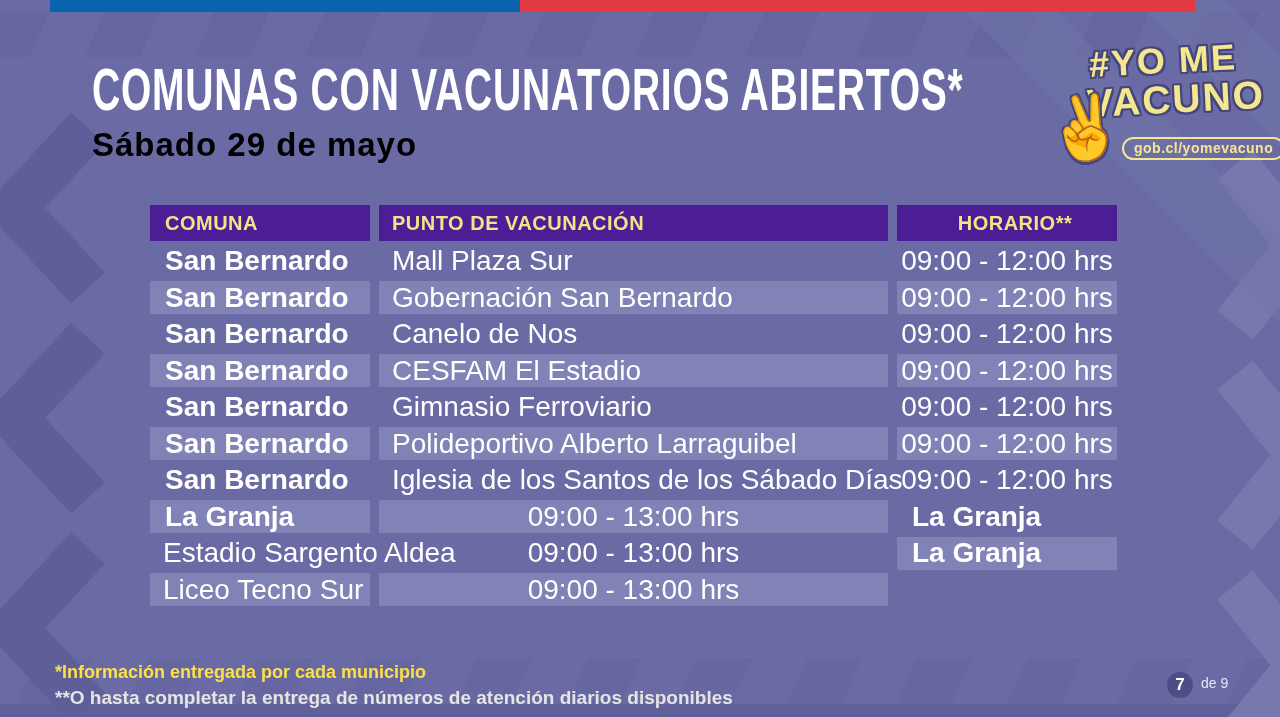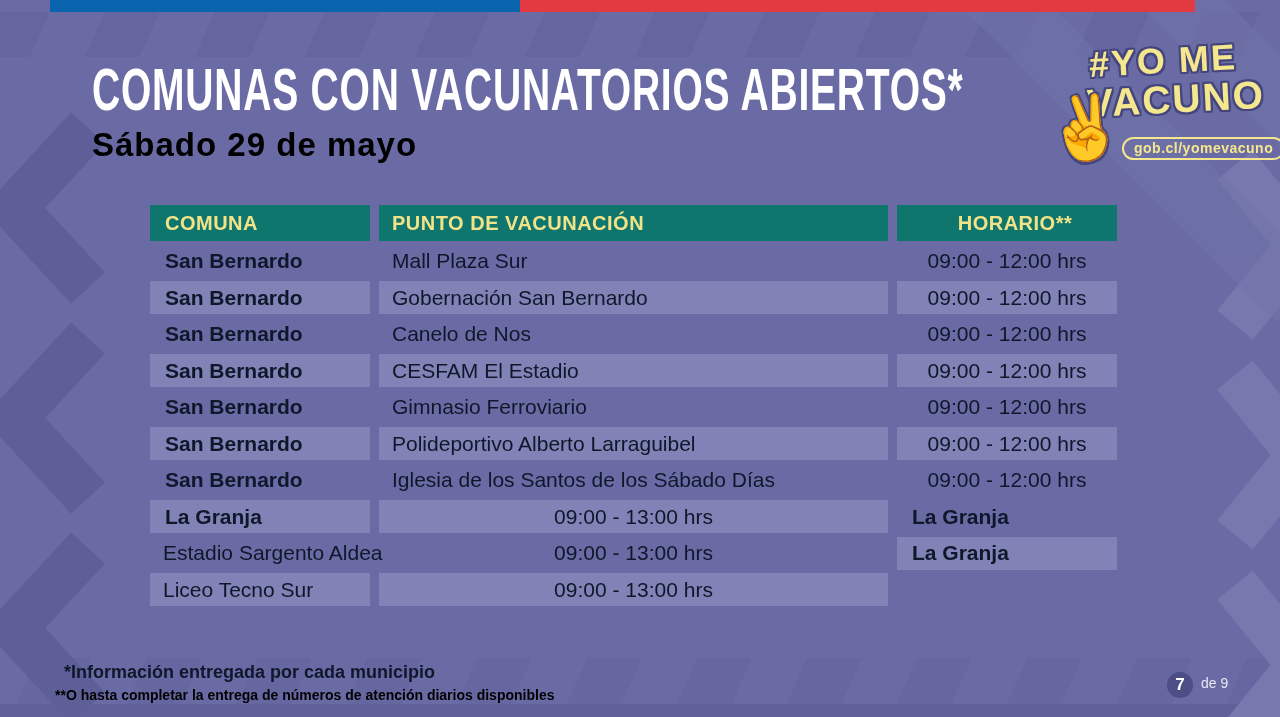--- a/index.html
+++ b/index.html
@@ -48,31 +48,31 @@
     letter-spacing:0.5px; white-space:nowrap;
   }
 
   
   .table {
     left:150px; top:205px; width:967px; display:grid;
     grid-template-columns:220px 509px 220px;
     grid-template-rows:36px repeat(10, 33px);
     column-gap:9px; row-gap:3.5px;
   }
-  .cell { display:flex; align-items:center; color:#0f172a; font-size:21px; white-space:nowrap; overflow:visible; }
-  .th { background:#0f766e; color:#F2E388; font-weight:bold; font-size:20px; letter-spacing:0.5px; }
+  .cell { display:flex; align-items:center; color:#ffffff; font-size:28px; white-space:nowrap; overflow:visible; }
+  .th { background:#4c1d95; color:#F2E388; font-weight:bold; font-size:20px; letter-spacing:0.5px; }
   .c1 { padding-left:15px; font-weight:bold; }
   .c2 { padding-left:13px; }
   .c3 { justify-content:center; padding-left:0; }
   .th.c3 { padding-left:16px; }
   .light { background:#8183B6; }
 
   
-  .fn1 { left:64px; top:662px; font-size:18px; font-weight:bold; color:#0f172a; white-space:nowrap; }
-  .fn2 { left:55px; top:687px; font-size:14px; font-weight:bold; color:#000000; white-space:nowrap; }
+  .fn1 { left:55px; top:662px; font-size:18px; font-weight:bold; color:#fde047; white-space:nowrap; }
+  .fn2 { left:55px; top:687px; font-size:19px; font-weight:bold; color:#e5e5e5; white-space:nowrap; }
 
   
   .page-circle {
     left:1167px; top:672px; width:26px; height:26px; border-radius:50%;
     background:#4D4E86; color:#FFFFFF; font-size:17px; font-weight:bold;
     display:flex; align-items:center; justify-content:center;
   }
   .page-rest { left:1201px; top:675px; font-size:14px; color:#E8E7F3; white-space:nowrap; }
 </style>
 </head>

